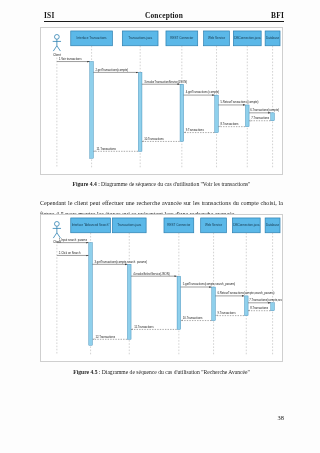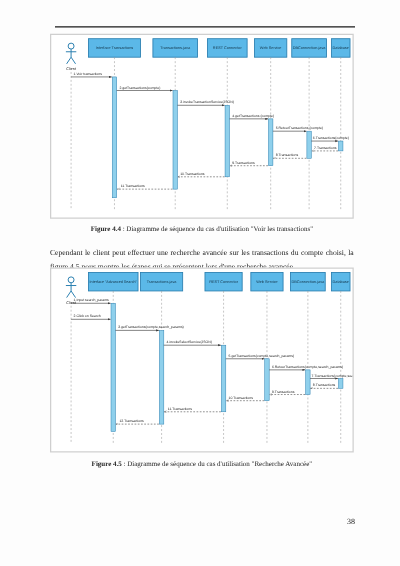--- a/index.html
+++ b/index.html
@@ -105,20 +105,25 @@
     right: 36px;
     font-size: 6.4px;
     color: #1a1a1a;
   }
 </style>
 </head>
 <body>
 
 <div class="page">
 
+  <div class="running-header">
+    <span>ISI</span>
+    <span class="hdr-center">Conception</span>
+    <span>BFI</span>
+  </div>
   <div class="header-rule"></div>
 
   <div class="figure" id="figure-1">
     <div class="diagram">
       <svg viewBox="0 0 243 148" preserveAspectRatio="none">
         <defs>
           <marker id="ah1" markerWidth="5" markerHeight="5" refX="4.4" refY="1.8" orient="auto">
             <path d="M0,0 L4.6,1.8 L0,3.6 z" fill="#3a3a3a"></path>
           </marker>
           <marker id="ah1o" markerWidth="5" markerHeight="5" refX="4.4" refY="1.8" orient="auto">

